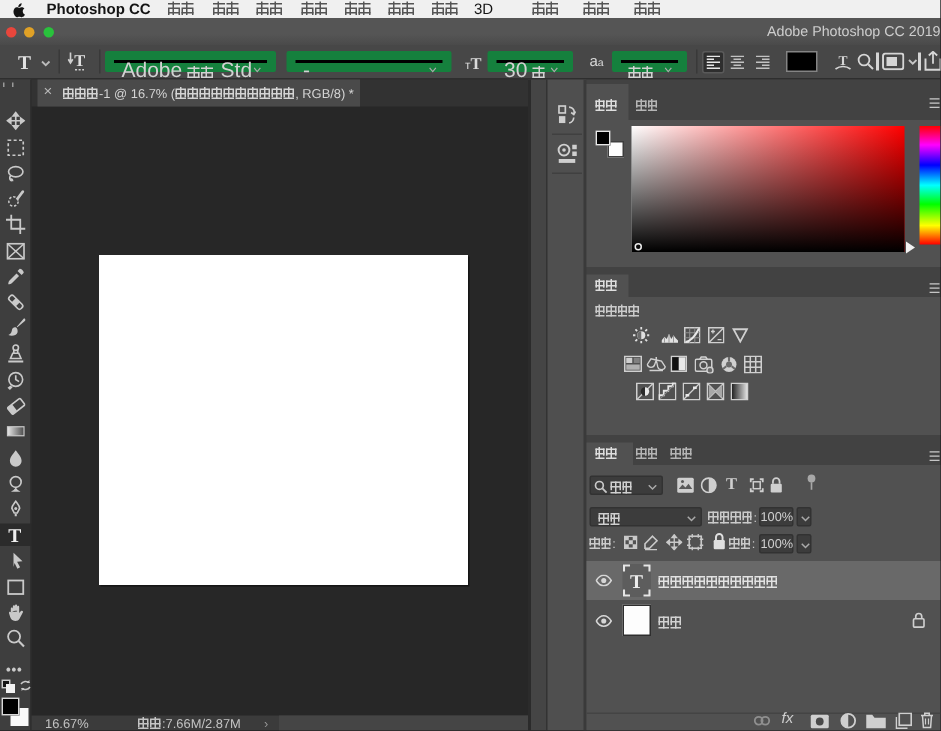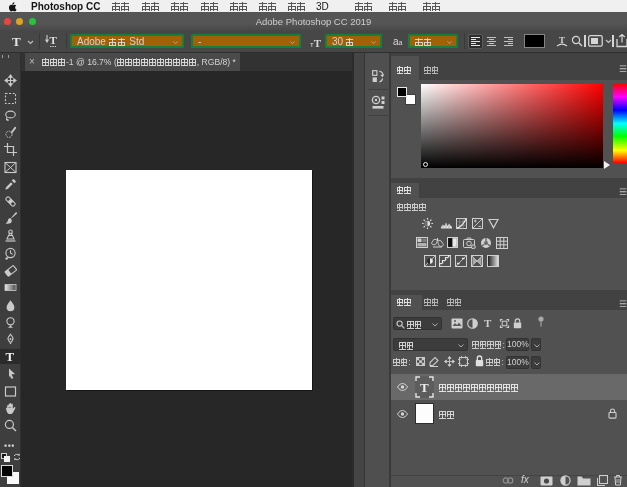--- a/index.html
+++ b/index.html
@@ -24,21 +24,21 @@
 #panels span.abs{line-height:8px;font-size:8.5px}
 
 #menubar{left:0;top:0;width:627px;height:12px;background:#f0f0f0;color:#141414;font-size:10px}
 #menubar .it{position:absolute;top:0.5px;white-space:nowrap}
 #menubar .c{color:#3a3a3a;width:7.8px;height:8.6px;margin-right:1.2px;vertical-align:-1.5px;opacity:.85}
 
 #titlebar{left:0;top:12px;width:627px;height:18px;background:linear-gradient(#555 60%,#4a4a4a);color:#cecece;font-size:9.5px}
 .light{position:absolute;top:6px;width:7px;height:7px;border-radius:50%}
 
 #opts{left:0;top:30px;width:627px;height:23px;background:#474747;border-bottom:1px solid #2e2e2e;color:#d6d6d6}
-.dd{position:absolute;top:4px;height:14px;background:#a16207;border:2px solid #15803d;border-radius:1.5px;color:#d2d2d2;font-size:10px;line-height:12px}
+.dd{position:absolute;top:4px;height:14px;background:#000000;border:6px solid #15803d;border-radius:1.5px;color:#d2d2d2;font-size:14px;line-height:12px}
 .dd .tx{position:absolute;left:5px;top:0}
 .dd .ar{position:absolute;right:4px;top:4px;width:5px;height:5px}
 .vsep{position:absolute;top:3px;height:16px;width:1px;background:#393939}
 .ico{position:absolute;color:#cfcfcf}
 
 #toolbar{left:0;top:53px;width:21px;height:434px;background:#3e3e3e;border-right:1px solid #2f2f2f}
 .tool{position:absolute;left:4px;width:13px;height:13px}
 #docarea{left:21px;top:53px;width:331px;height:434px;background:#272727}
 #tabbar{left:21px;top:53px;width:331px;height:18px;background:#323232}
 #tab{left:25px;top:53px;width:215px;height:18px;background:#4a4a4a;color:#d4d4d4;font-size:8.6px;line-height:18px}
@@ -69,21 +69,21 @@
 <span class="it" style="left:316px">3D</span>
 <span class="it" style="left:355px"><i class="c"></i><i class="c"></i></span>
 <span class="it" style="left:389px"><i class="c"></i><i class="c"></i></span>
 <span class="it" style="left:423px"><i class="c"></i><i class="c"></i></span>
 </div>
 
 <div id="titlebar" class="abs">
 <div class="light" style="left:4px;background:#e8463c"></div>
 <div class="light" style="left:16px;background:#e0a126"></div>
 <div class="light" style="left:29px;background:#29c23c"></div>
-<div class="abs" style="left:0;width:627px;top:3.5px;text-align:center">Adobe Photoshop CC 2019</div>
+<div class="abs" style="left:0;width:627px;top:3.5px;text-align:right">Adobe Photoshop CC 2019</div>
 </div>
 
 <div id="opts" class="abs">
 
 <div class="ico" style="left:12px;top:4px;font-family:'Liberation Serif',serif;font-weight:bold;font-size:13px;color:#e2e2e2">T</div>
 <svg class="ico" style="left:27px;top:10px" width="7" height="5" viewBox="0 0 7 5">
         <path d="M1 1l2.5 2.5L6 1" stroke="#bbb" fill="none" stroke-width="1.2"></path>
       </svg>
 <div class="vsep" style="left:39px"></div>
 
@@ -288,20 +288,26 @@
 <div class="abs" style="left:0.5px;top:412px;width:12px;height:12px;background:#000;border:1.5px solid #d9d9d9"></div>
 </div>
 
 <div id="docarea" class="abs"></div>
 <div id="tabbar" class="abs"></div>
 <div id="tab" class="abs">
 <span class="abs" style="left:4px;top:0;color:#b9b9b9;font-size:10px">×</span>
 <span class="abs" style="left:17px;top:0"><i class="cm"></i><i class="cm"></i><i class="cm"></i>-1 @ 16.7% (<i class="cm"></i><i class="cm"></i><i class="cm"></i><i class="cm"></i><i class="cm"></i><i class="cm"></i><i class="cm"></i><i class="cm"></i><i class="cm"></i><i class="cm"></i>, RGB/8) *</span>
 </div>
 <div id="canvas" class="abs"></div>
+<div id="statusbar" class="abs">
+<div class="abs" style="left:165px;top:0;width:166px;height:10px;background:#454545"></div>
+<span class="abs" style="left:9px">16.67%</span>
+<span class="abs" style="left:71px"><i class="cm"></i><i class="cm"></i>:7.66M/2.87M</span>
+<span class="abs" style="left:155px;color:#9a9a9a">›</span>
+</div>
 
 <div id="vstrip" class="abs"></div>
 <div id="dock" class="abs">
 <svg class="abs" style="left:7px;top:17px" width="12" height="13" viewBox="0 0 13 14">
         <rect x="0.7" y="0.7" width="4.6" height="5" fill="none" stroke="#cfcfcf" stroke-width="1.2"></rect>
         <rect x="0.7" y="8" width="4.6" height="5" fill="#cfcfcf"></rect>
         <path d="M8 1.5c2.8 0 4.3 2.5 3.4 5M12.6 4.6l-1.2 2.2-1.9-1.4" fill="none" stroke="#cfcfcf" stroke-width="1.2"></path>
         <path d="M8 13c2-0.5 3.2-2 3.4-4" fill="none" stroke="#cfcfcf" stroke-width="1.2"></path>
       </svg>
 <div class="abs" style="left:3px;top:35.5px;width:20px;height:1px;background:#404040"></div>

